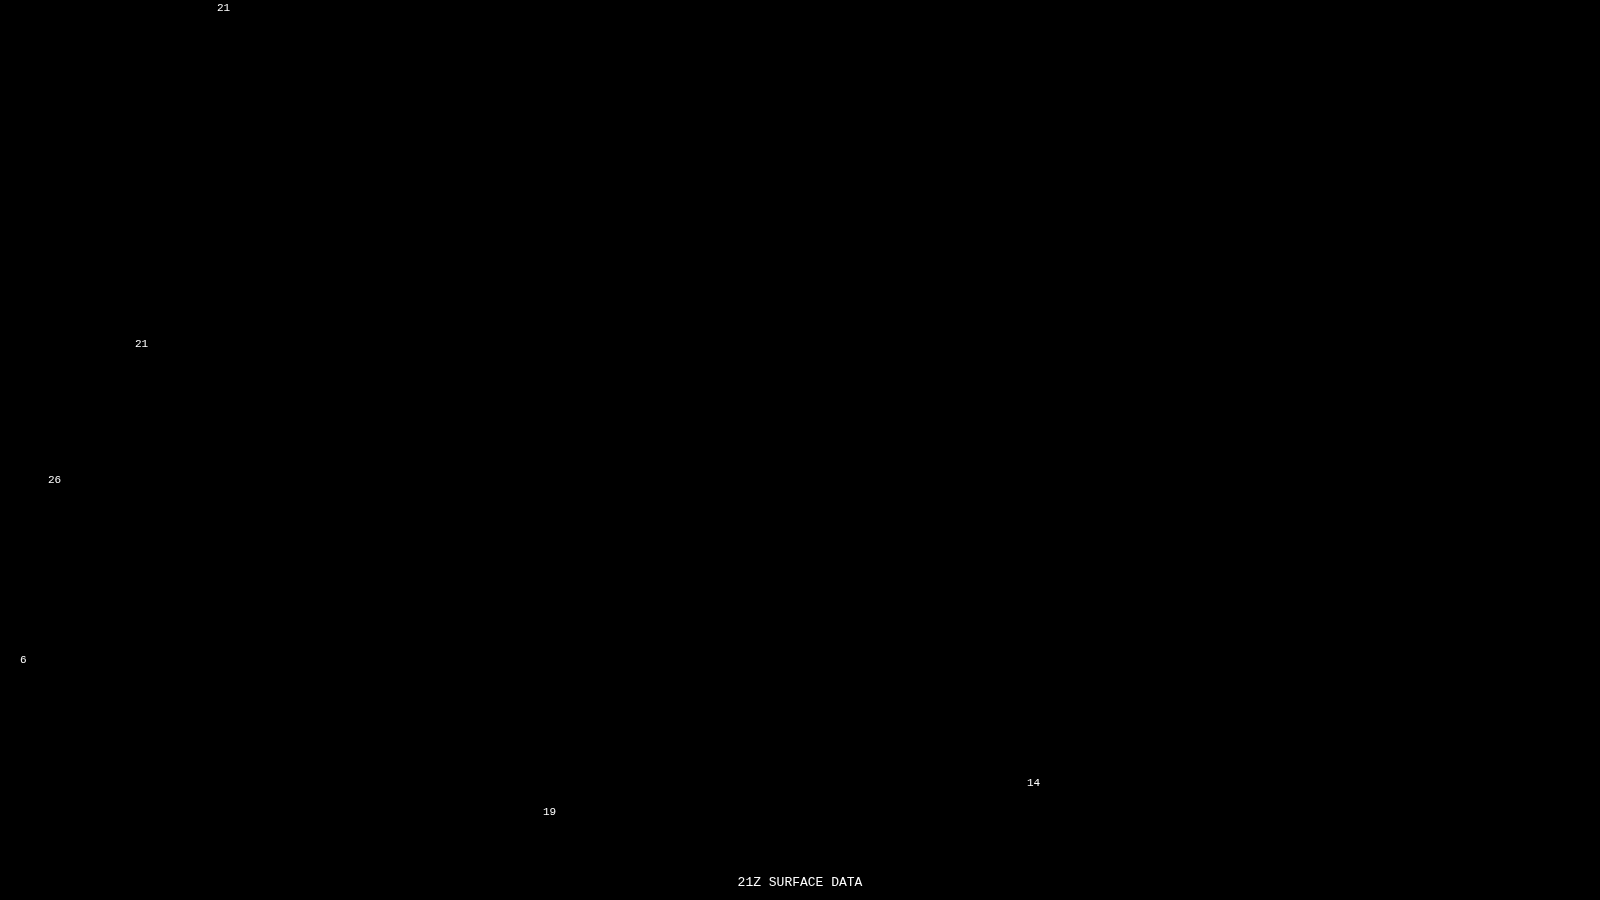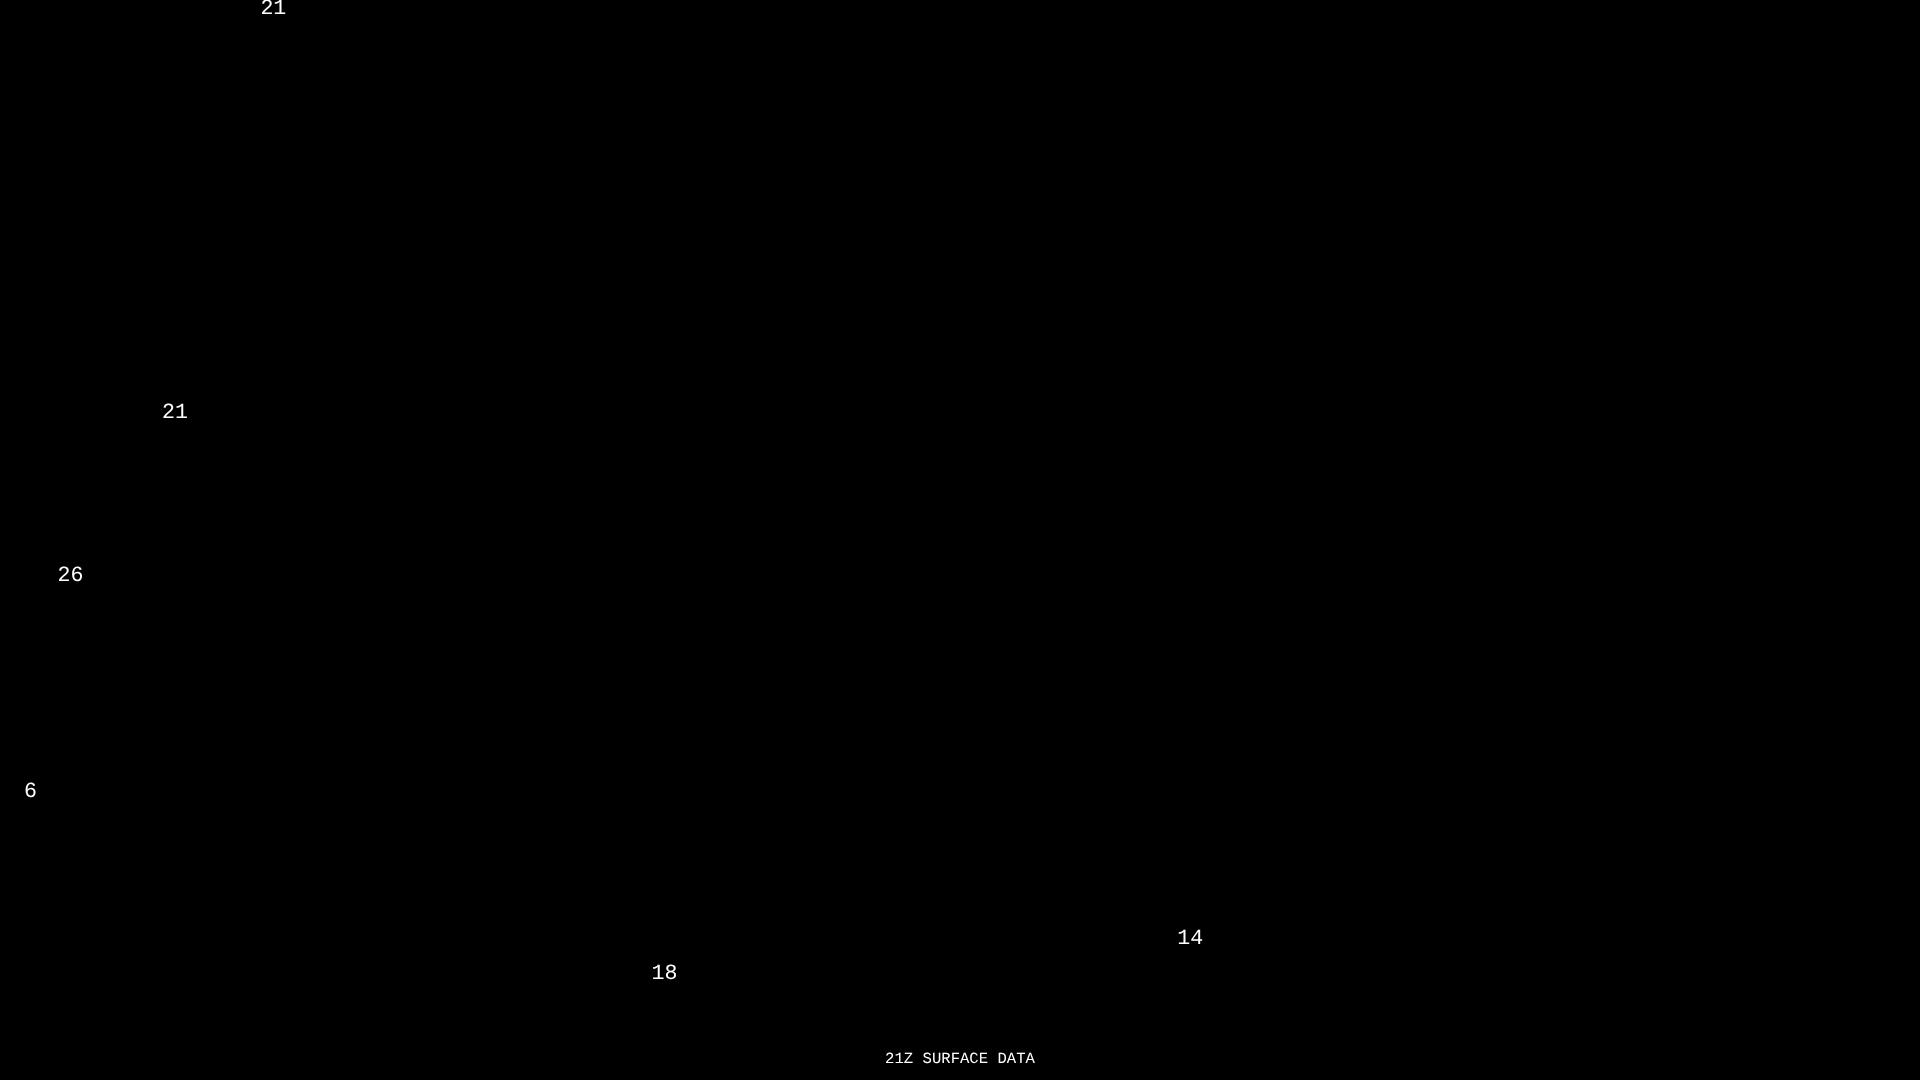--- a/index.html
+++ b/index.html
@@ -15,21 +15,21 @@
   }
   .map-canvas {
     position: relative;
     width: 1600px;
     height: 900px;
     background: #000000;
   }
   .station {
     position: absolute;
     color: #ffffff;
-    font-size: 18px;
+    font-size: 11px;
     line-height: 13px;
     white-space: pre;
     letter-spacing: 0px;
   }
   .footer-label {
     position: absolute;
     left: 50%;
     top: 876px;
     transform: translateX(-50%);
     color: #ffffff;
@@ -41,19 +41,19 @@
 </head>
 <body style="background: rgb(0, 0, 0);">
 
 <div class="map-canvas">
 
   <div>
       <div class="station" style="left: 217px; top: 2px;">21</div>
       <div class="station" style="left: 135px; top: 338px;">21</div>
       <div class="station" style="left: 48px; top: 474px;">26</div>
       <div class="station" style="left: 20px; top: 654px;">6</div>
-      <div class="station" style="left: 543px; top: 806px;">18</div>
-      <div class="station" style="left: 981px; top: 777px;">14</div>
+      <div class="station" style="left: 543px; top: 806px;">19</div>
+      <div class="station" style="left: 1027px; top: 777px;">14</div>
     </div>
 
   <div class="footer-label" style="color: rgb(255, 255, 255); text-align: right;">21Z SURFACE DATA</div>
 
 </div>
 
 </body></html>

